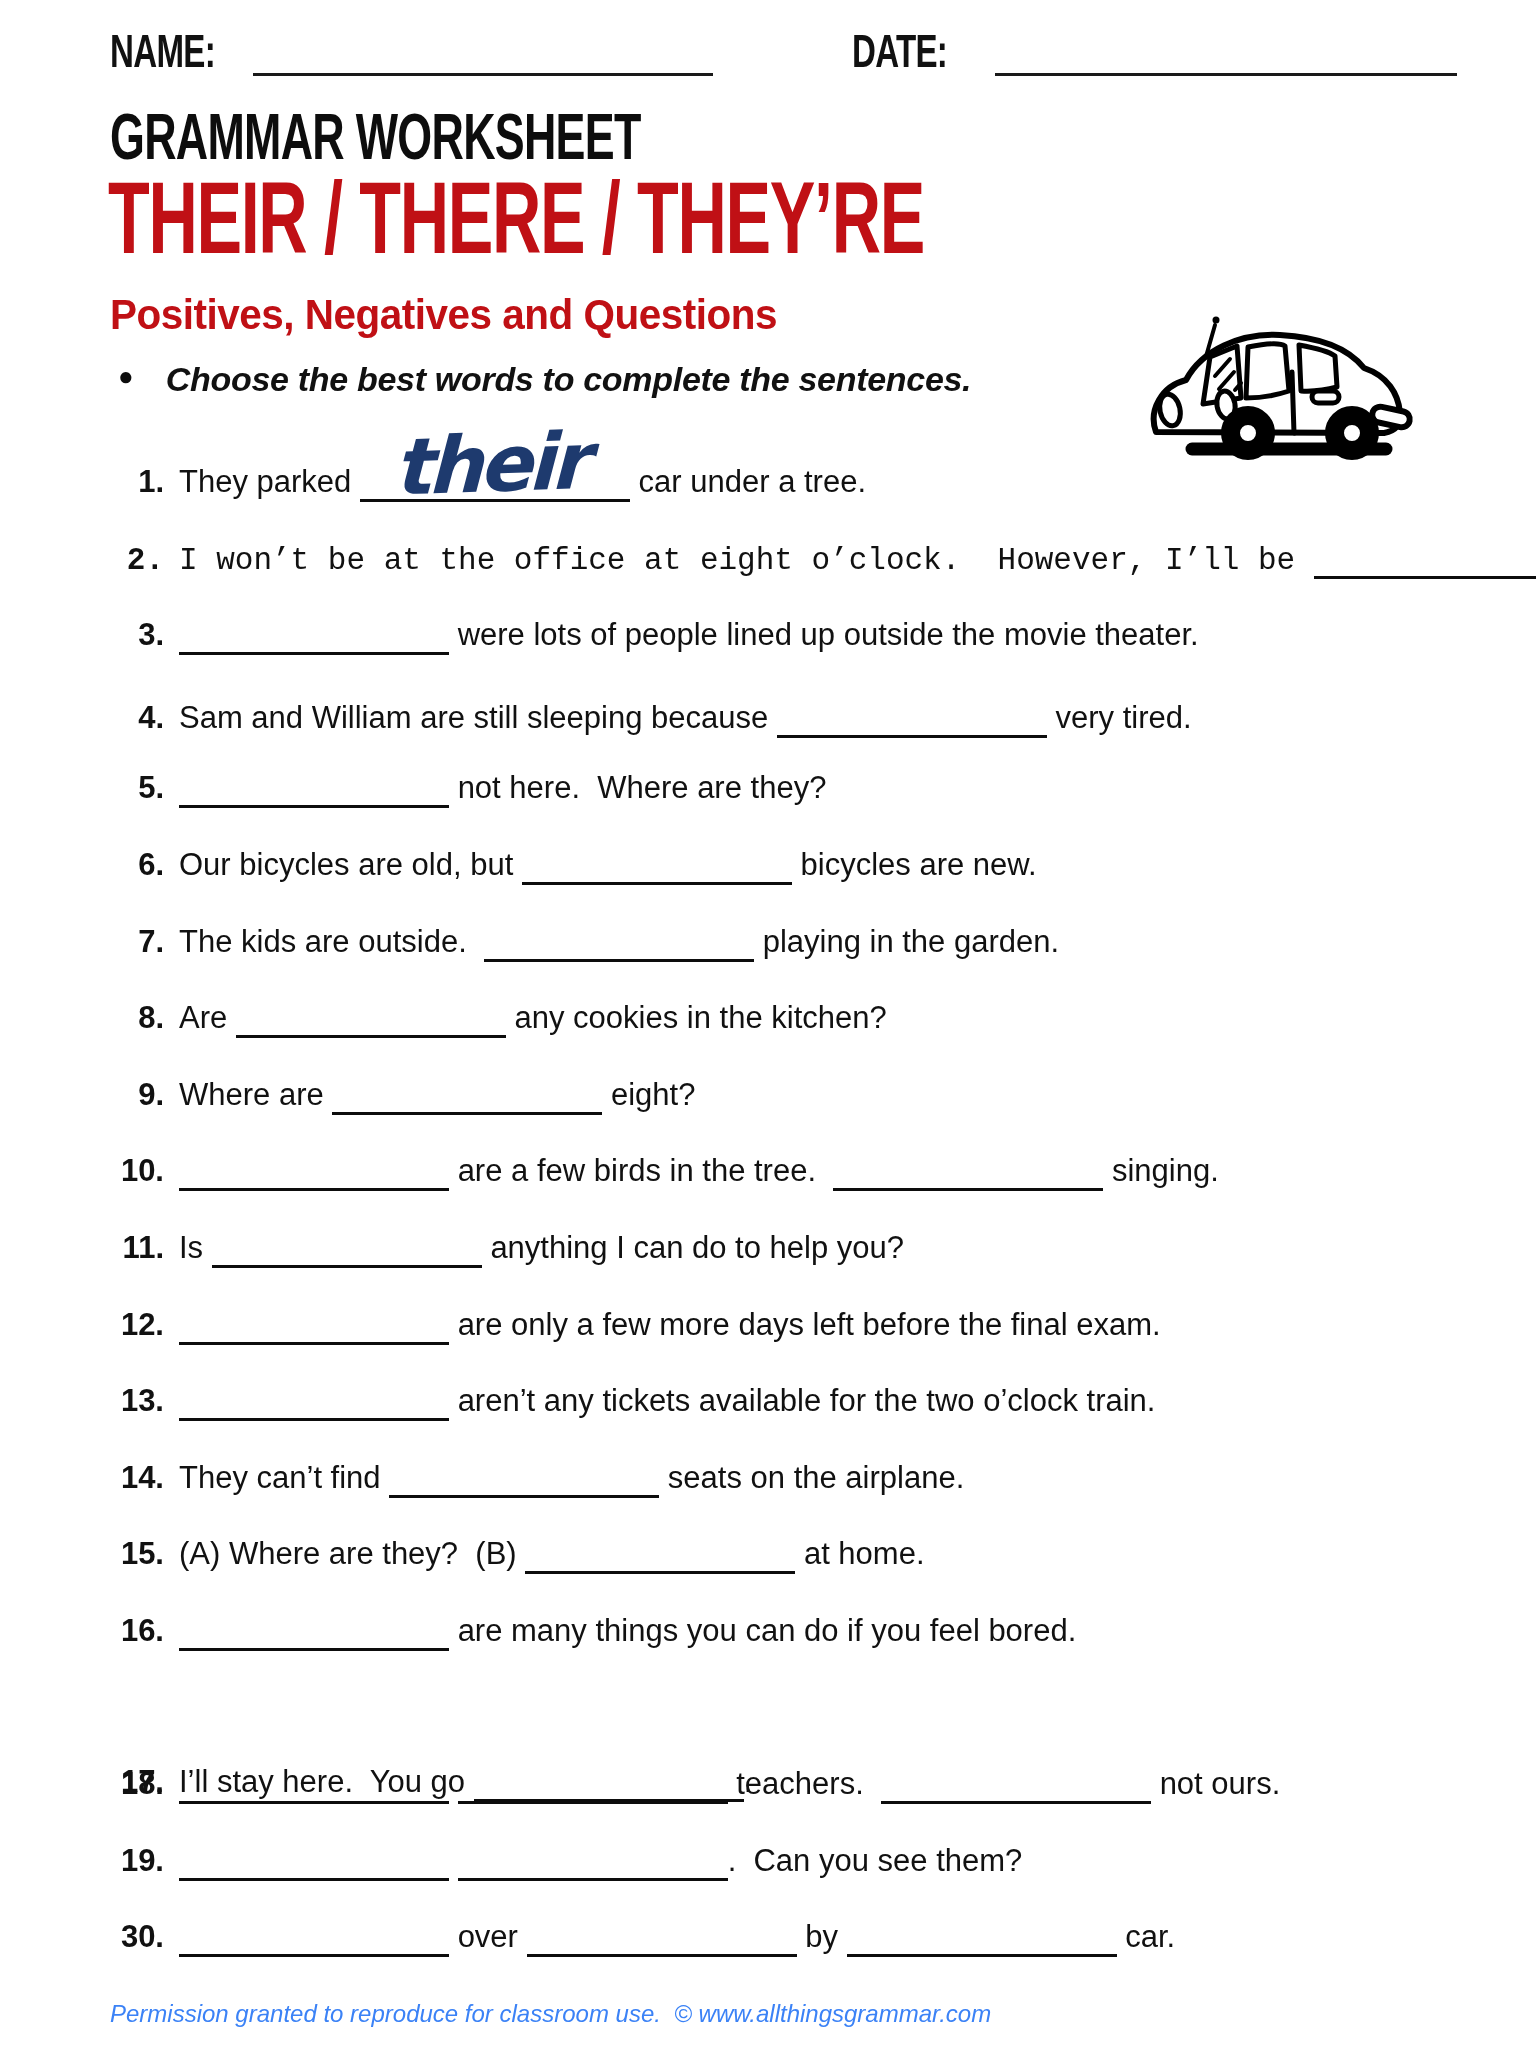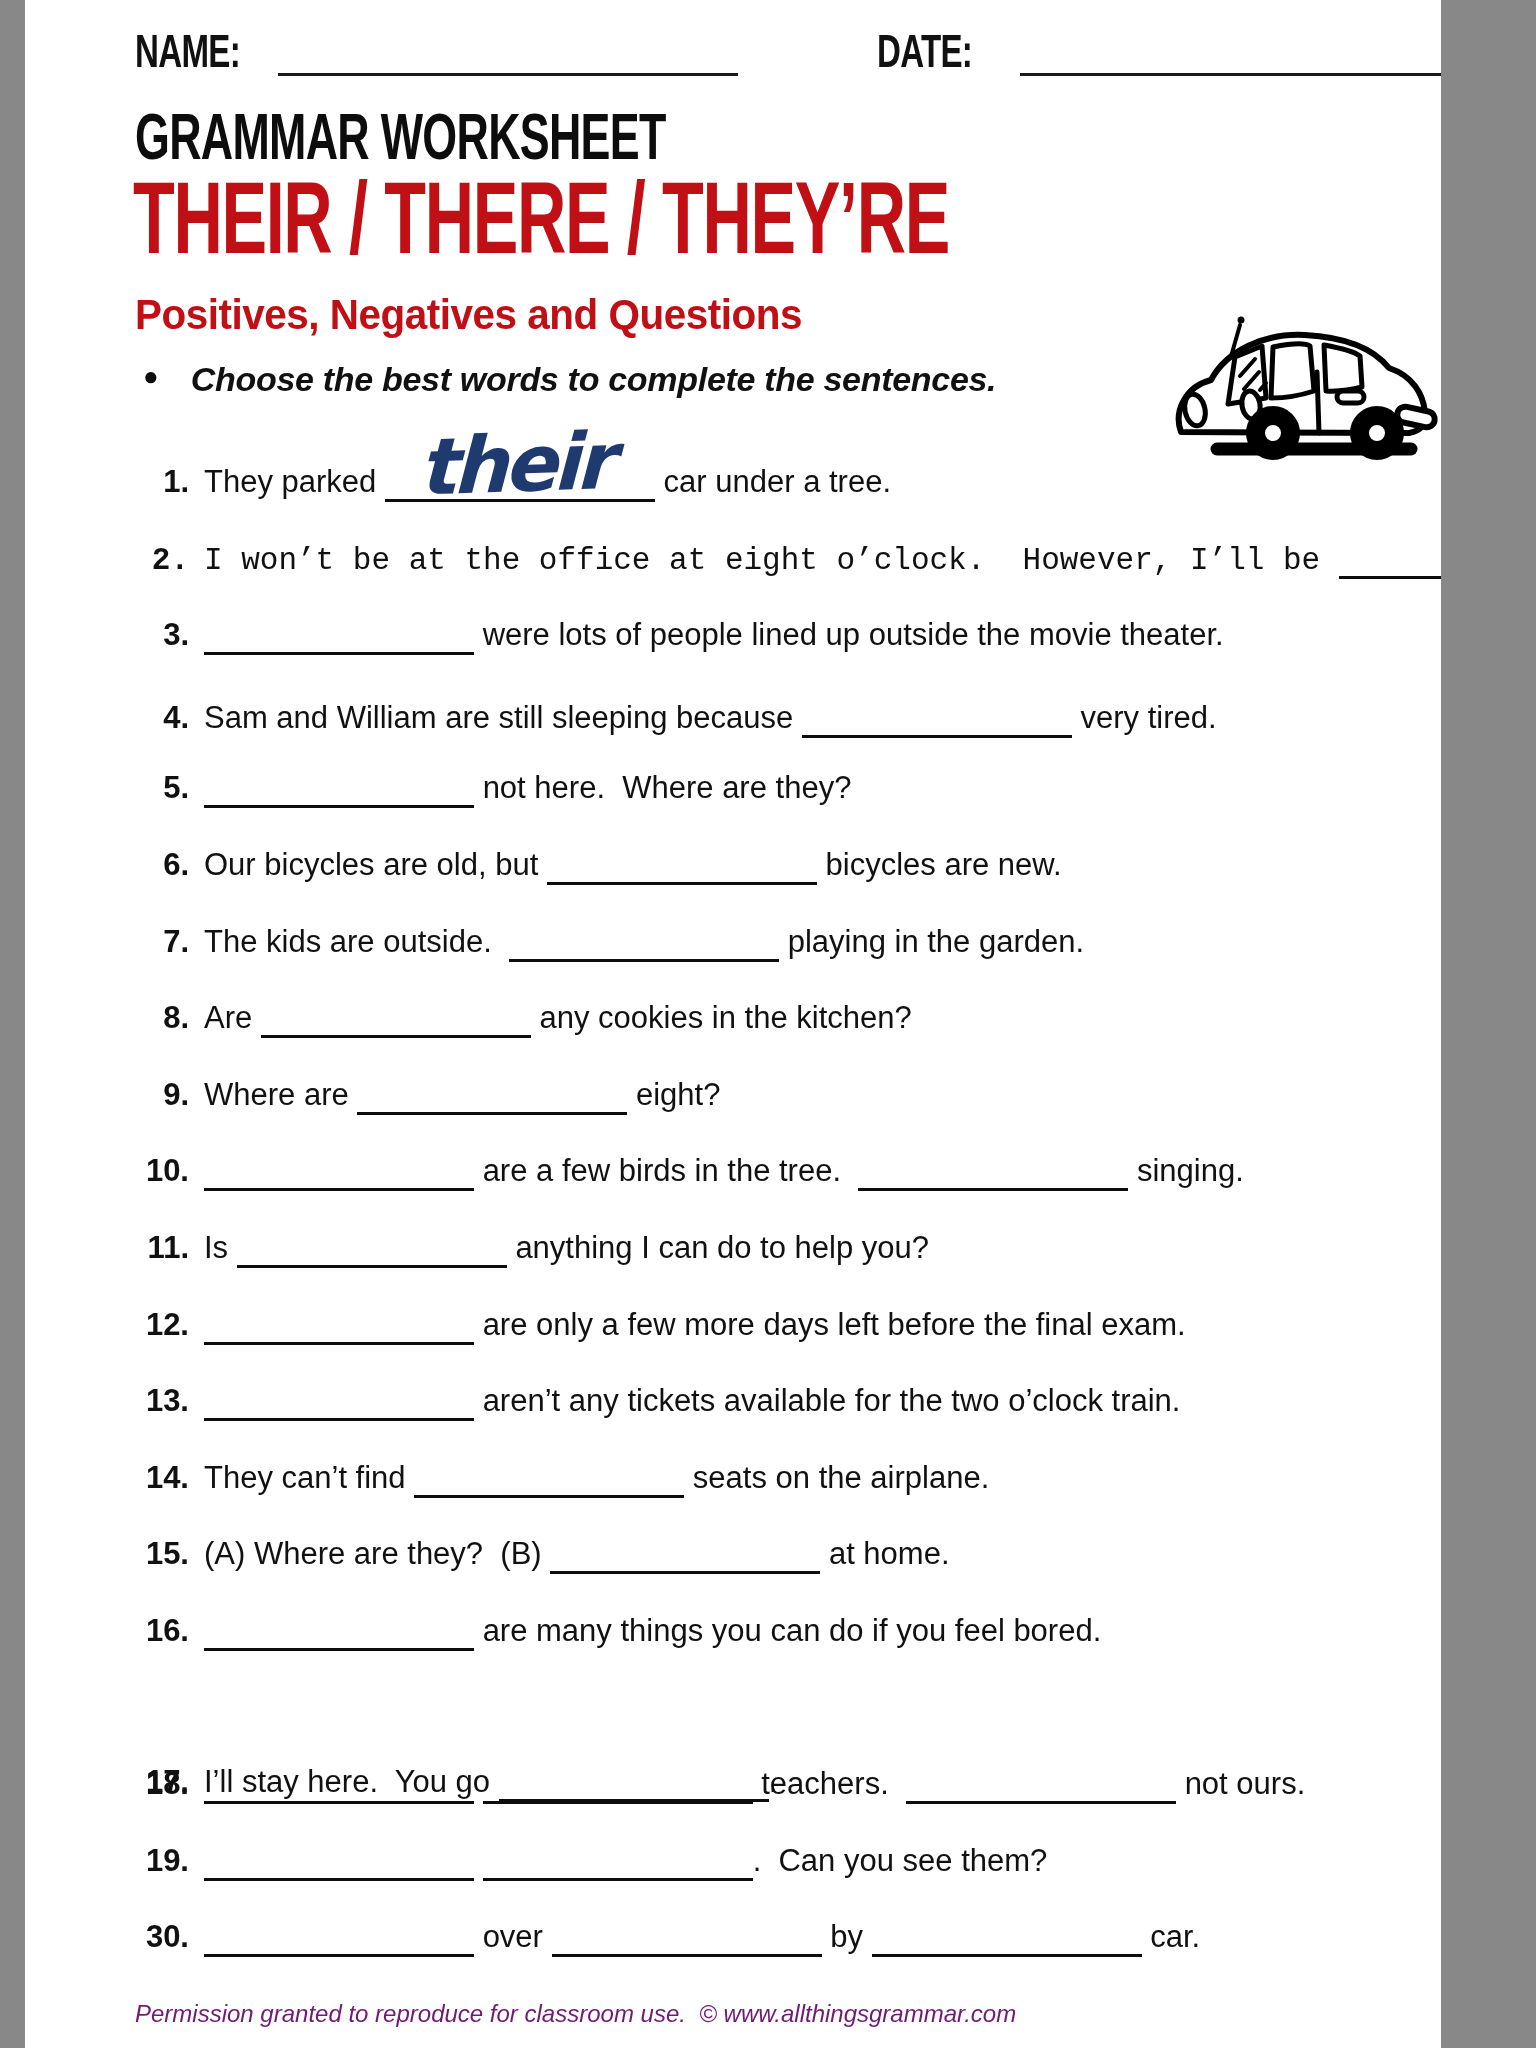--- a/index.html
+++ b/index.html
@@ -1,23 +1,22 @@
 <!DOCTYPE html>
 <html><head>
 <meta charset="utf-8">
 <style>
   html,body{margin:0;padding:0;background:#888;}
   .page{
     position:relative;
-    width:1416px;height:2048px;
+    width:1536px;height:2048px;
     background:#ffffff;
     font-family:"Liberation Sans", sans-serif;
     color:#111111;
     overflow:hidden;
-    margin-left:25px;
   }
   
   .hdr-label{
     position:absolute;
     font-weight:bold;
     font-size:46px;
     letter-spacing:-1px;
     transform:scaleX(.72);
     transform-origin:left top;
     white-space:nowrap;
@@ -75,21 +74,21 @@
     position:absolute;left:50%;bottom:-4px;
     transform:translateX(-50%) rotate(-2deg) skewX(-6deg);
     font-family:"DejaVu Sans", sans-serif;
     font-style:italic;font-weight:bold;
     font-size:78px;line-height:1;letter-spacing:-4px;
     color:#1e3a6e;
   }
   
   .footer{
     position:absolute;left:110px;top:2000px;
-    font-style:italic;font-size:24px;color:#701a75;
+    font-style:italic;font-size:24px;color:#3b82f6;
     white-space:pre;
   }
 </style>
 </head>
 <body>
 
 <div class="page">
 
   <div class="hdr-label name">NAME:</div>
   <div class="rule name-rule"></div>

